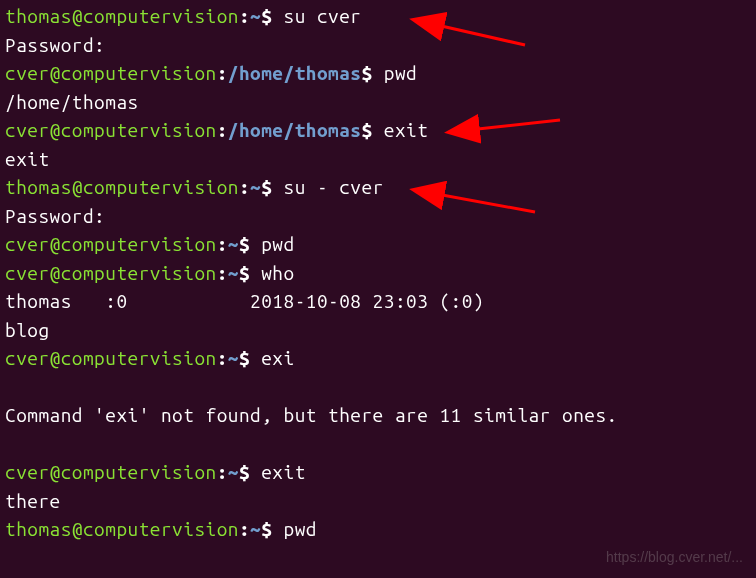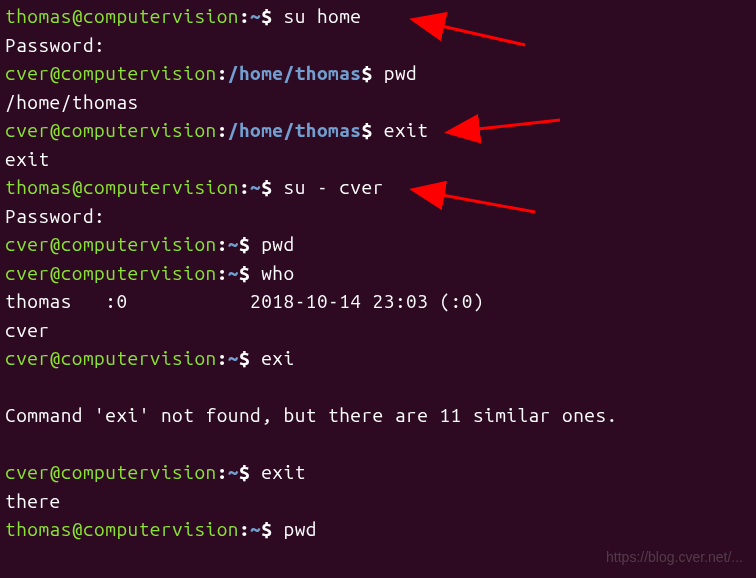--- a/index.html
+++ b/index.html
@@ -55,32 +55,32 @@
     .arrow {
       position: absolute;
       pointer-events: none;
     }
   </style>
 </head>
 <body>
 
 <div class="terminal">
   <div id="lines-container">
-      <div class="line"><span class="user-green">thomas@computervision</span><span class="prompt-white">:</span><span class="path-blue">~</span><span class="prompt-white">$ </span><span class="white">su home</span></div>
+      <div class="line"><span class="user-green">thomas@computervision</span><span class="prompt-white">:</span><span class="path-blue">~</span><span class="prompt-white">$ </span><span class="white">su cver</span></div>
       <div class="line"><span class="white">Password:</span></div>
       <div class="line"><span class="user-green">cver@computervision</span><span class="prompt-white">:</span><span class="path-blue">/home/thomas</span><span class="prompt-white">$ </span><span class="white">pwd</span></div>
       <div class="line"><span class="white">/home/thomas</span></div>
       <div class="line"><span class="user-green">cver@computervision</span><span class="prompt-white">:</span><span class="path-blue">/home/thomas</span><span class="prompt-white">$ </span><span class="white">exit</span></div>
       <div class="line"><span class="white">exit</span></div>
       <div class="line"><span class="user-green">thomas@computervision</span><span class="prompt-white">:</span><span class="path-blue">~</span><span class="prompt-white">$ </span><span class="white">su - cver</span></div>
       <div class="line"><span class="white">Password:</span></div>
       <div class="line"><span class="user-green">cver@computervision</span><span class="prompt-white">:</span><span class="path-blue">~</span><span class="prompt-white">$ </span><span class="white">pwd</span></div>
       <div class="line"><span class="user-green">cver@computervision</span><span class="prompt-white">:</span><span class="path-blue">~</span><span class="prompt-white">$ </span><span class="white">who</span></div>
-      <div class="line"><span class="white">thomas   :0           2018-10-14 23:03 (:0)</span></div>
-      <div class="line"><span class="white">cver</span></div>
+      <div class="line"><span class="white">thomas   :0           2018-10-08 23:03 (:0)</span></div>
+      <div class="line"><span class="white">blog</span></div>
       <div class="line"><span class="user-green">cver@computervision</span><span class="prompt-white">:</span><span class="path-blue">~</span><span class="prompt-white">$ </span><span class="white">exi</span></div>
       <div class="line"><span class="white"> </span></div>
       <div class="line"><span class="white">Command 'exi' not found, but there are 11 similar ones.</span></div>
       <div class="line"><span class="white"> </span></div>
       <div class="line"><span class="user-green">cver@computervision</span><span class="prompt-white">:</span><span class="path-blue">~</span><span class="prompt-white">$ </span><span class="white">exit</span></div>
       <div class="line"><span class="white">there</span></div>
       <div class="line"><span class="user-green">thomas@computervision</span><span class="prompt-white">:</span><span class="path-blue">~</span><span class="prompt-white">$ </span><span class="white">pwd</span></div>
     </div>
 
   <svg class="arrow" style="left:0;top:0;width:756px;height:578px;position:absolute;">

